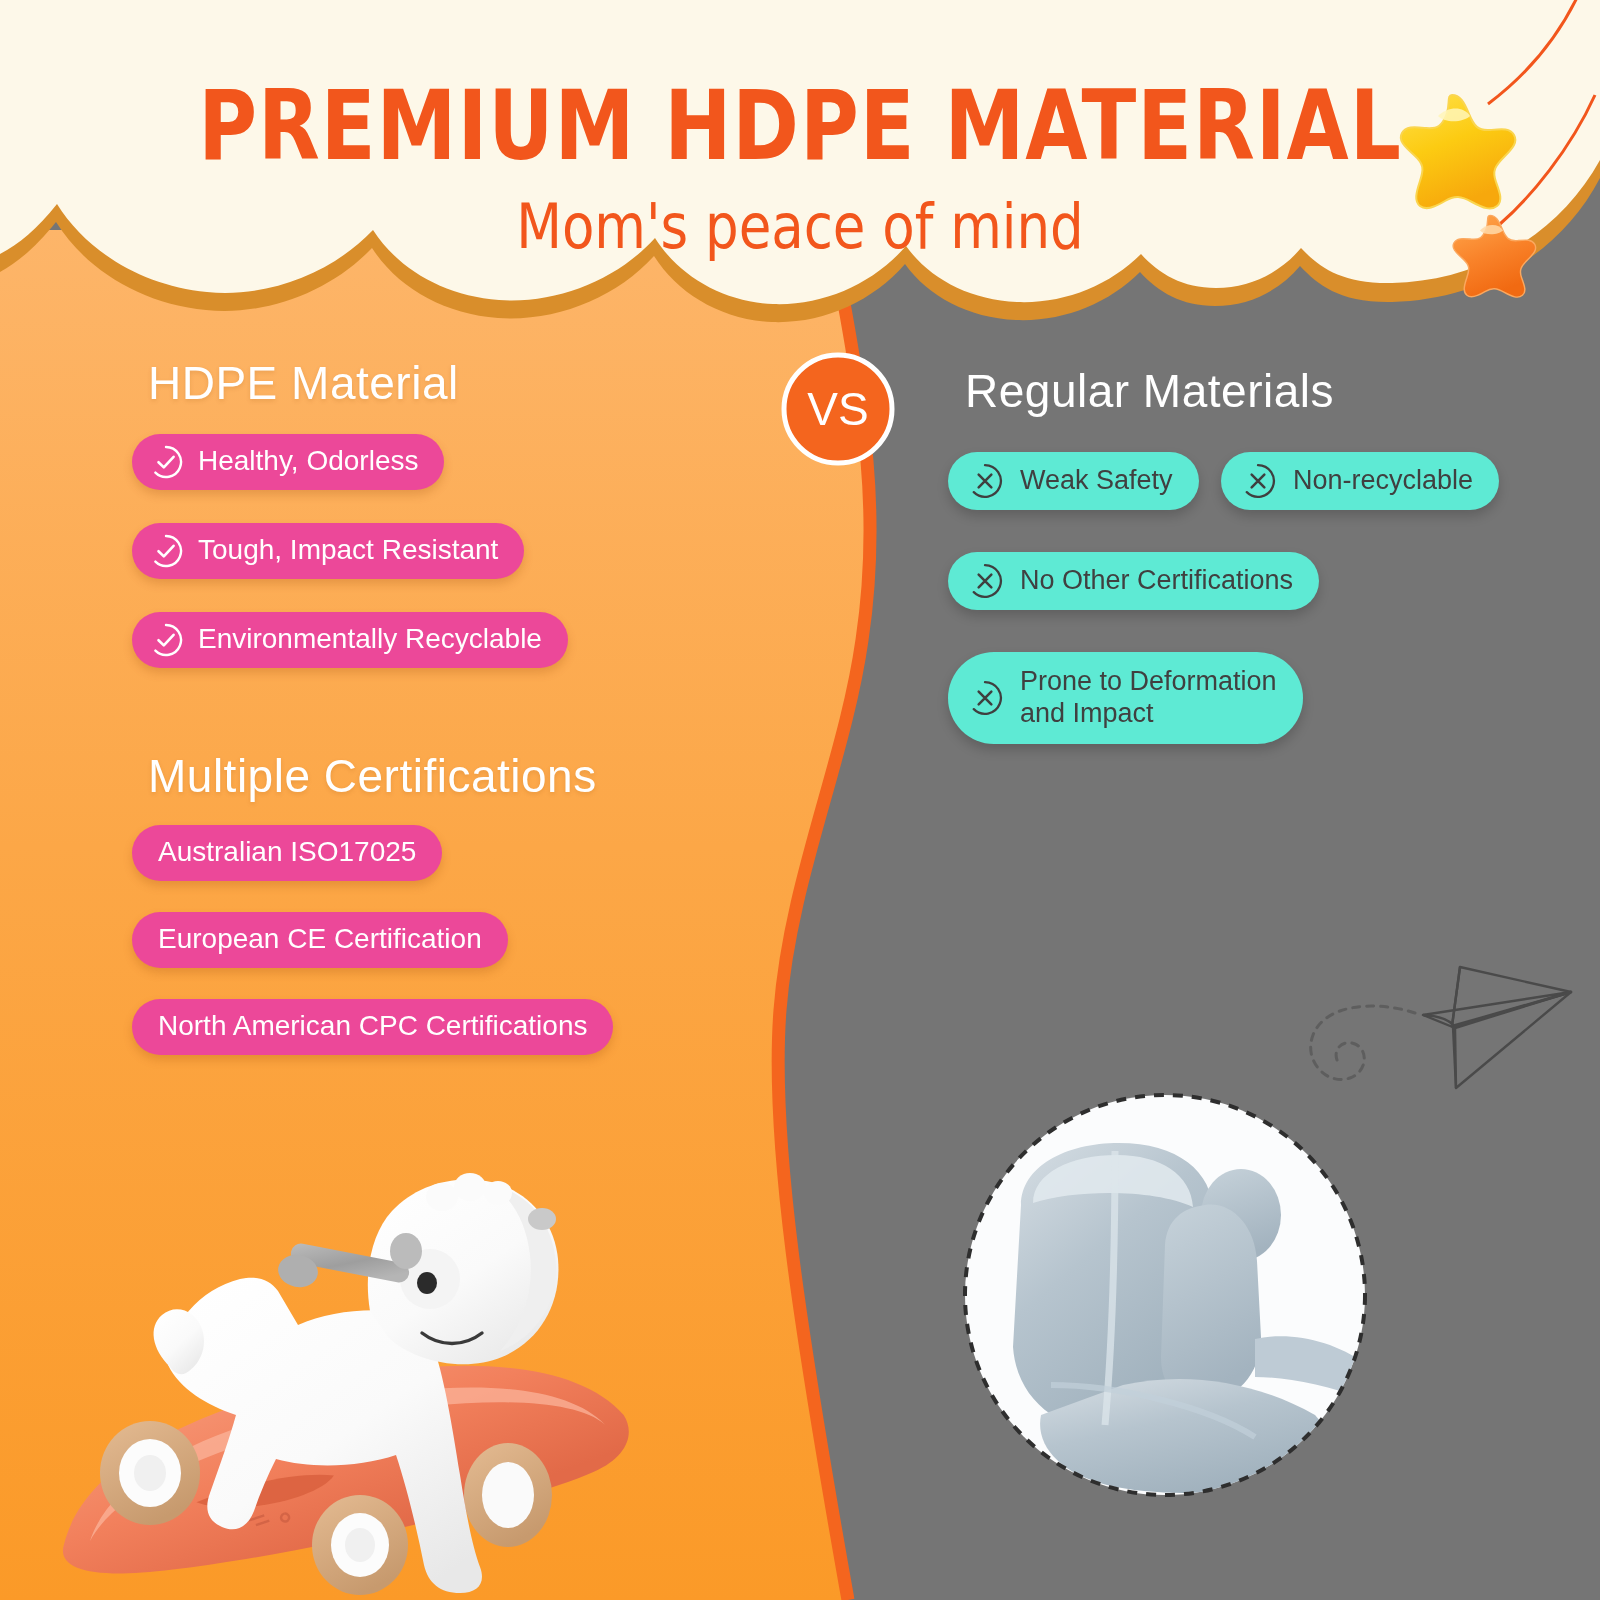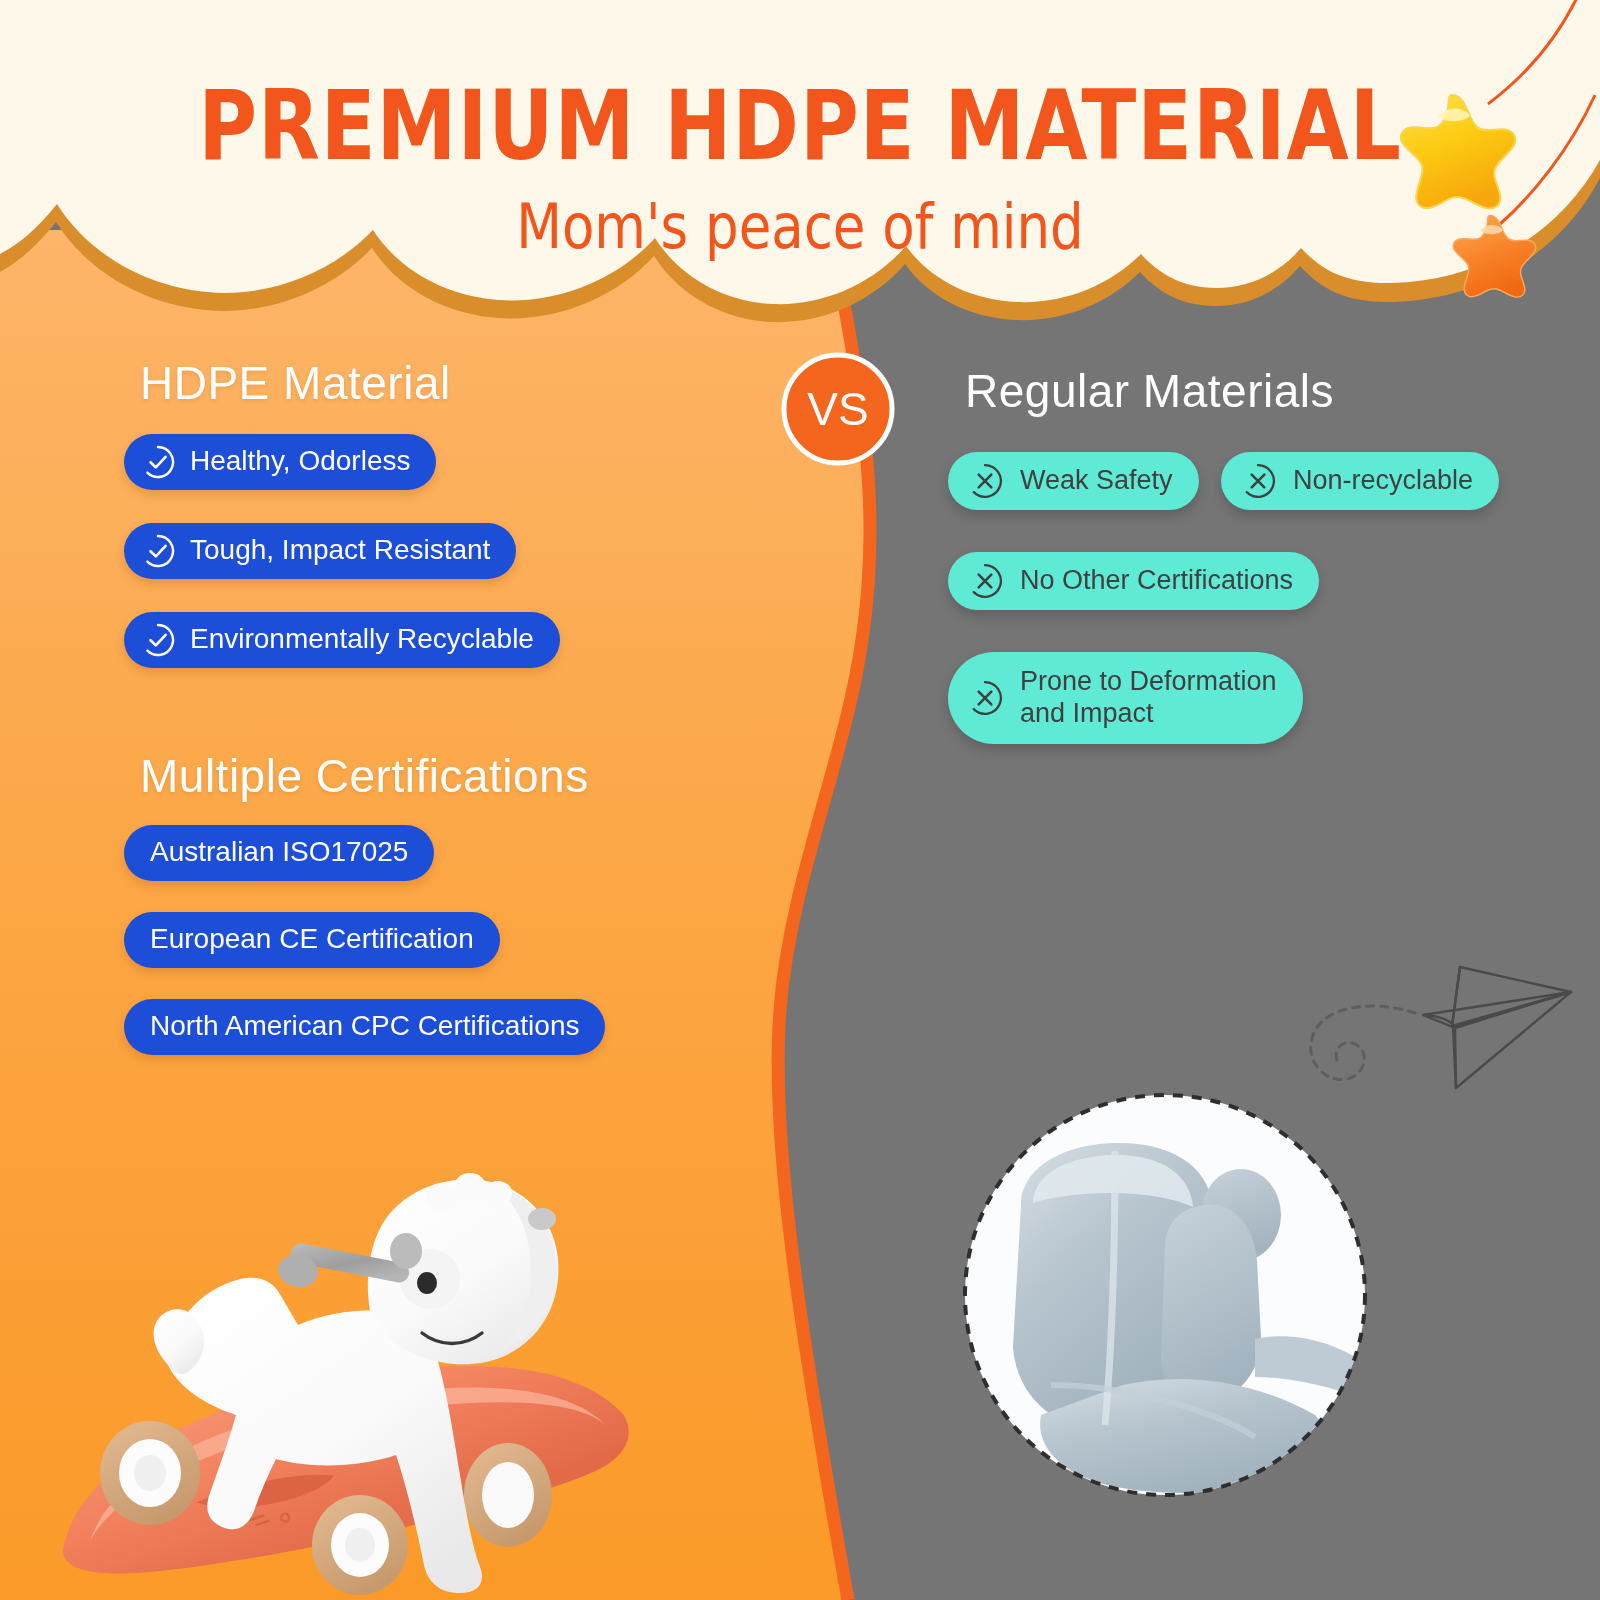--- a/index.html
+++ b/index.html
@@ -67,42 +67,42 @@
   .stars {
     position:absolute; top:0; left:1340px;
     width:260px; height:380px;
     z-index:12;
     pointer-events:none;
   }
 
   
   .left-col {
     position:absolute;
-    top:360px; left:0;
+    top:360px; left:8px;
     width:760px;
     z-index:8;
   }
   .sec-head {
     color:#FFFFFF;
     font-size:46px;
     font-weight:normal;
     letter-spacing:0.5px;
     margin-left:140px;
     line-height:1.0;
     text-shadow:0 2px 4px rgba(150,80,10,0.18);
   }
   .head-1 { margin-top:0px; }
   .head-2 { margin-top:52px; }
 
   .pill-list { margin-top:28px; }
 
   .pill {
     display:inline-flex;
     align-items:center;
-    background:#1d4ed8;
+    background:#ec4899;
     color:#FFFFFF;
     border-radius:999px;
     height:56px;
     padding:0 26px 0 16px;
     margin-left:124px;
     margin-bottom:33px;
     box-shadow:0 5px 10px rgba(150,70,10,0.22);
     font-size:28px;
     white-space:nowrap;
   }

